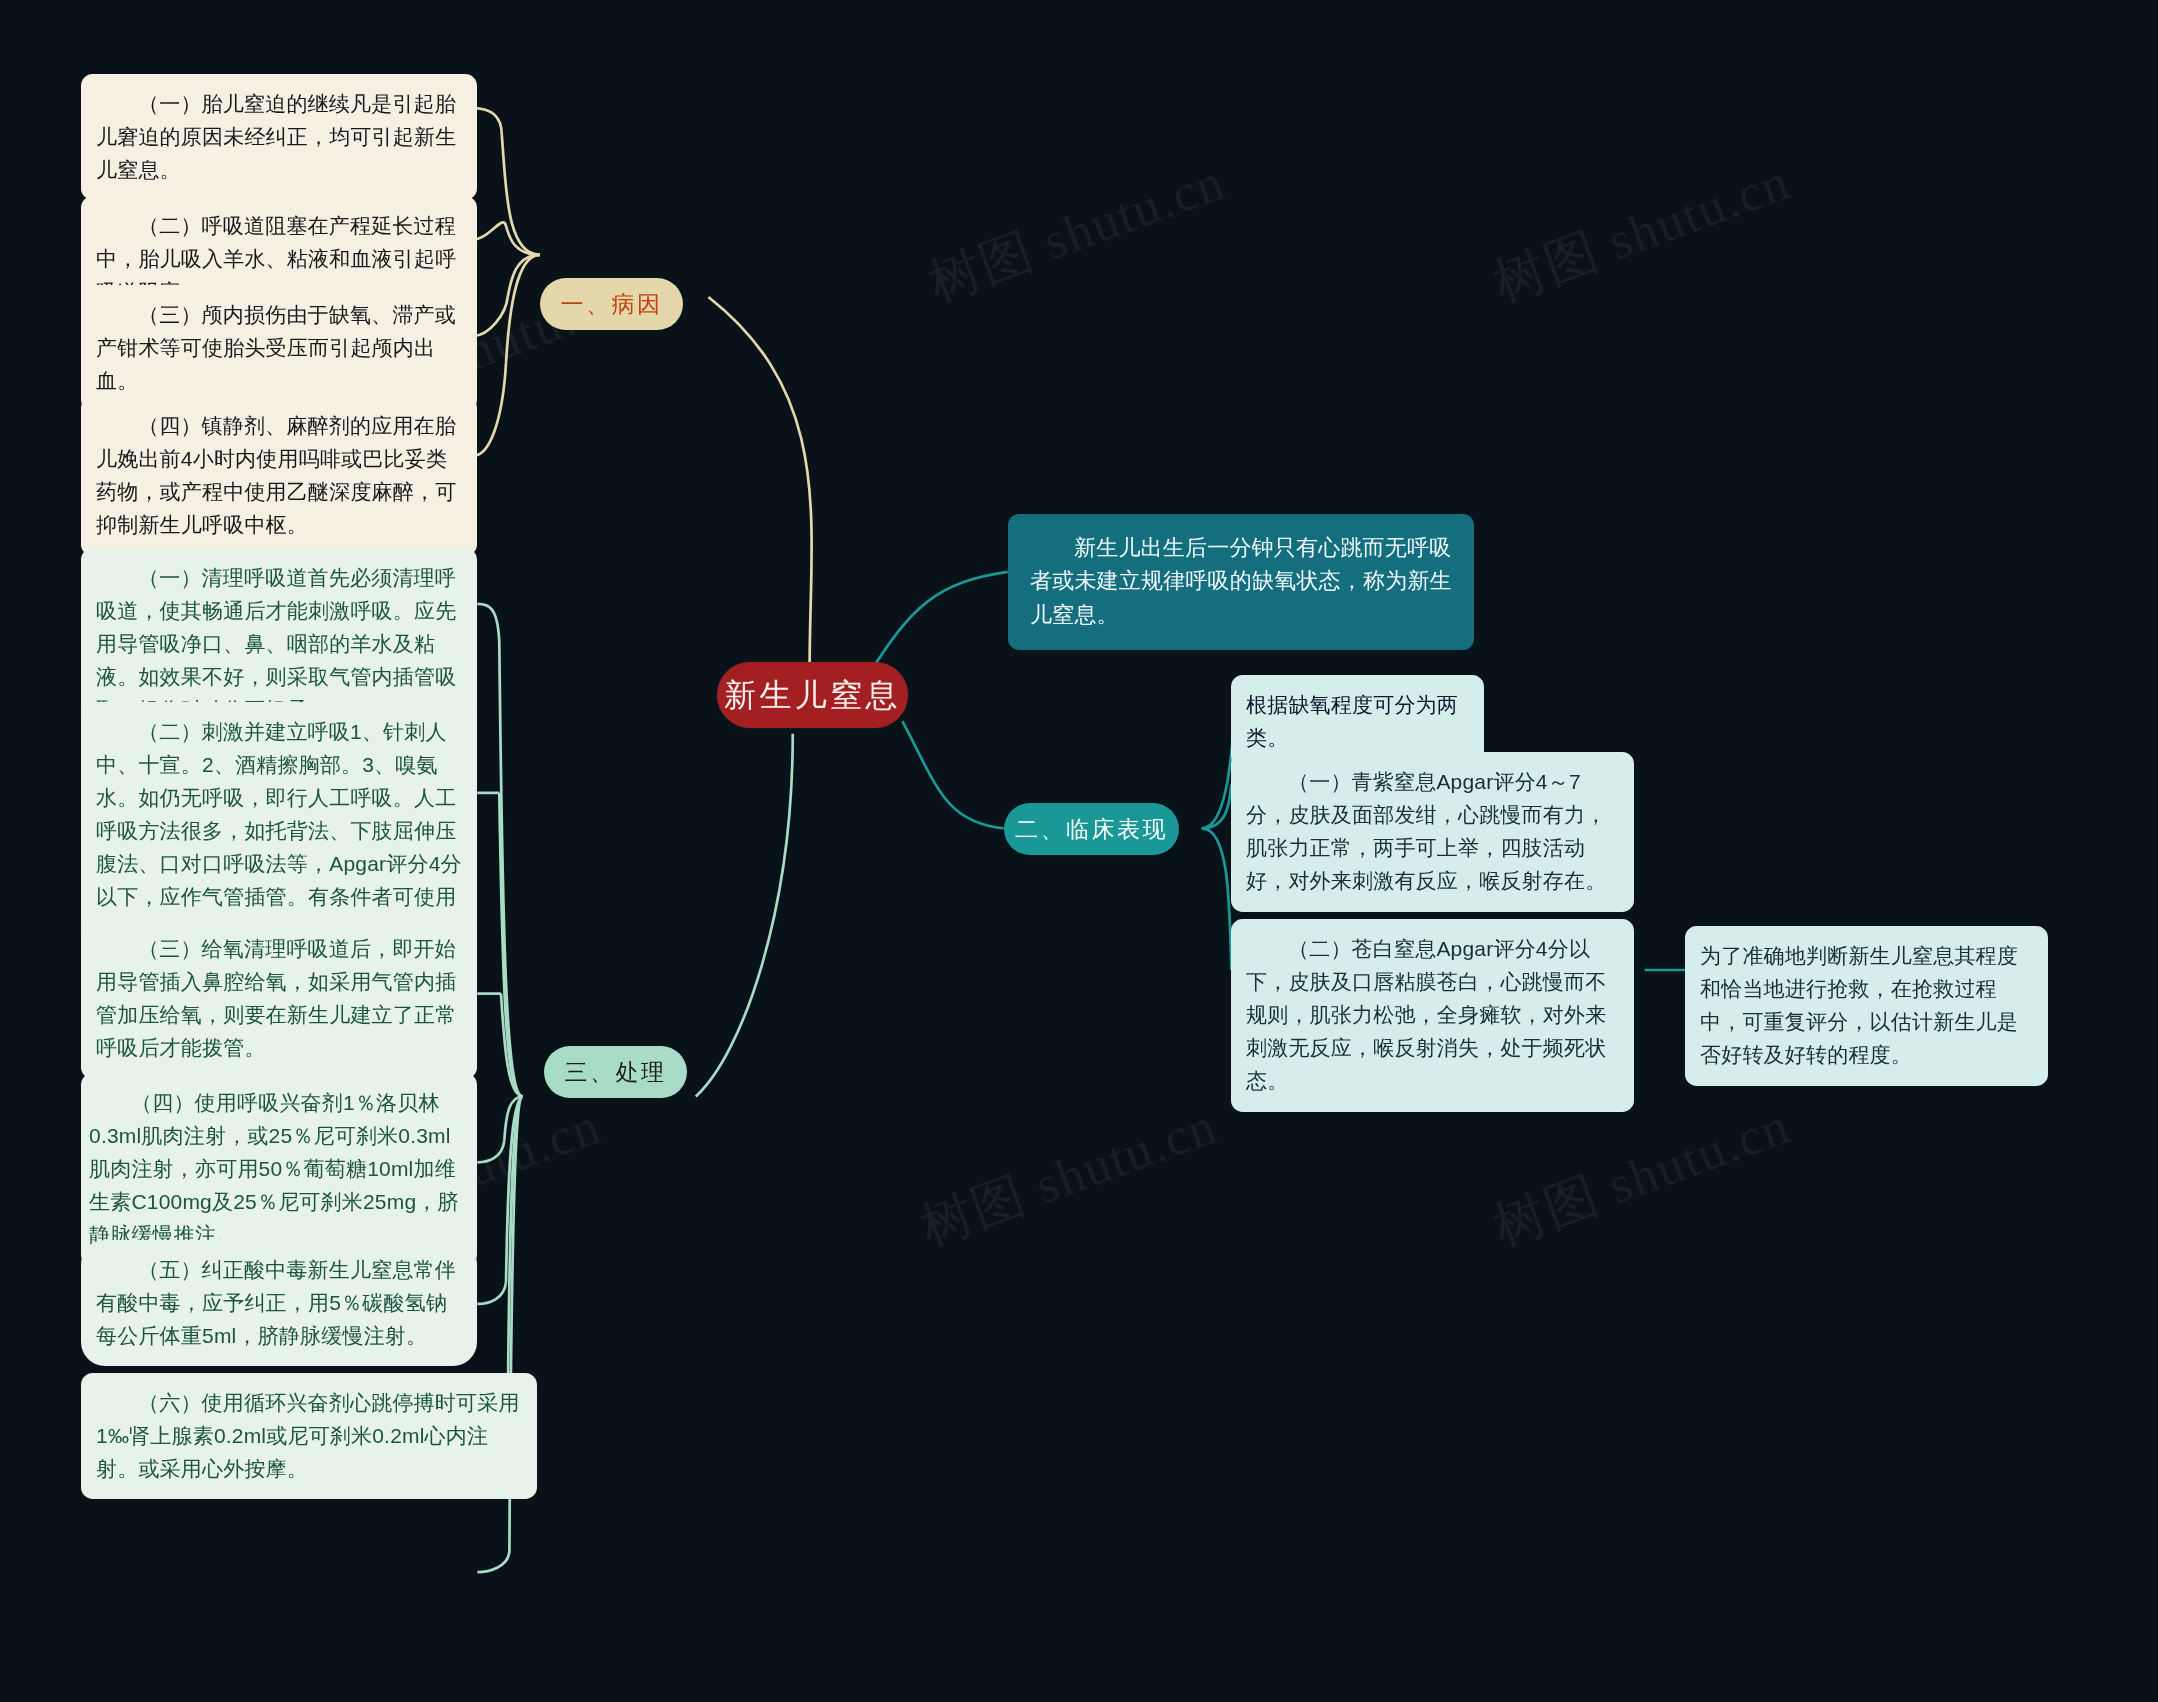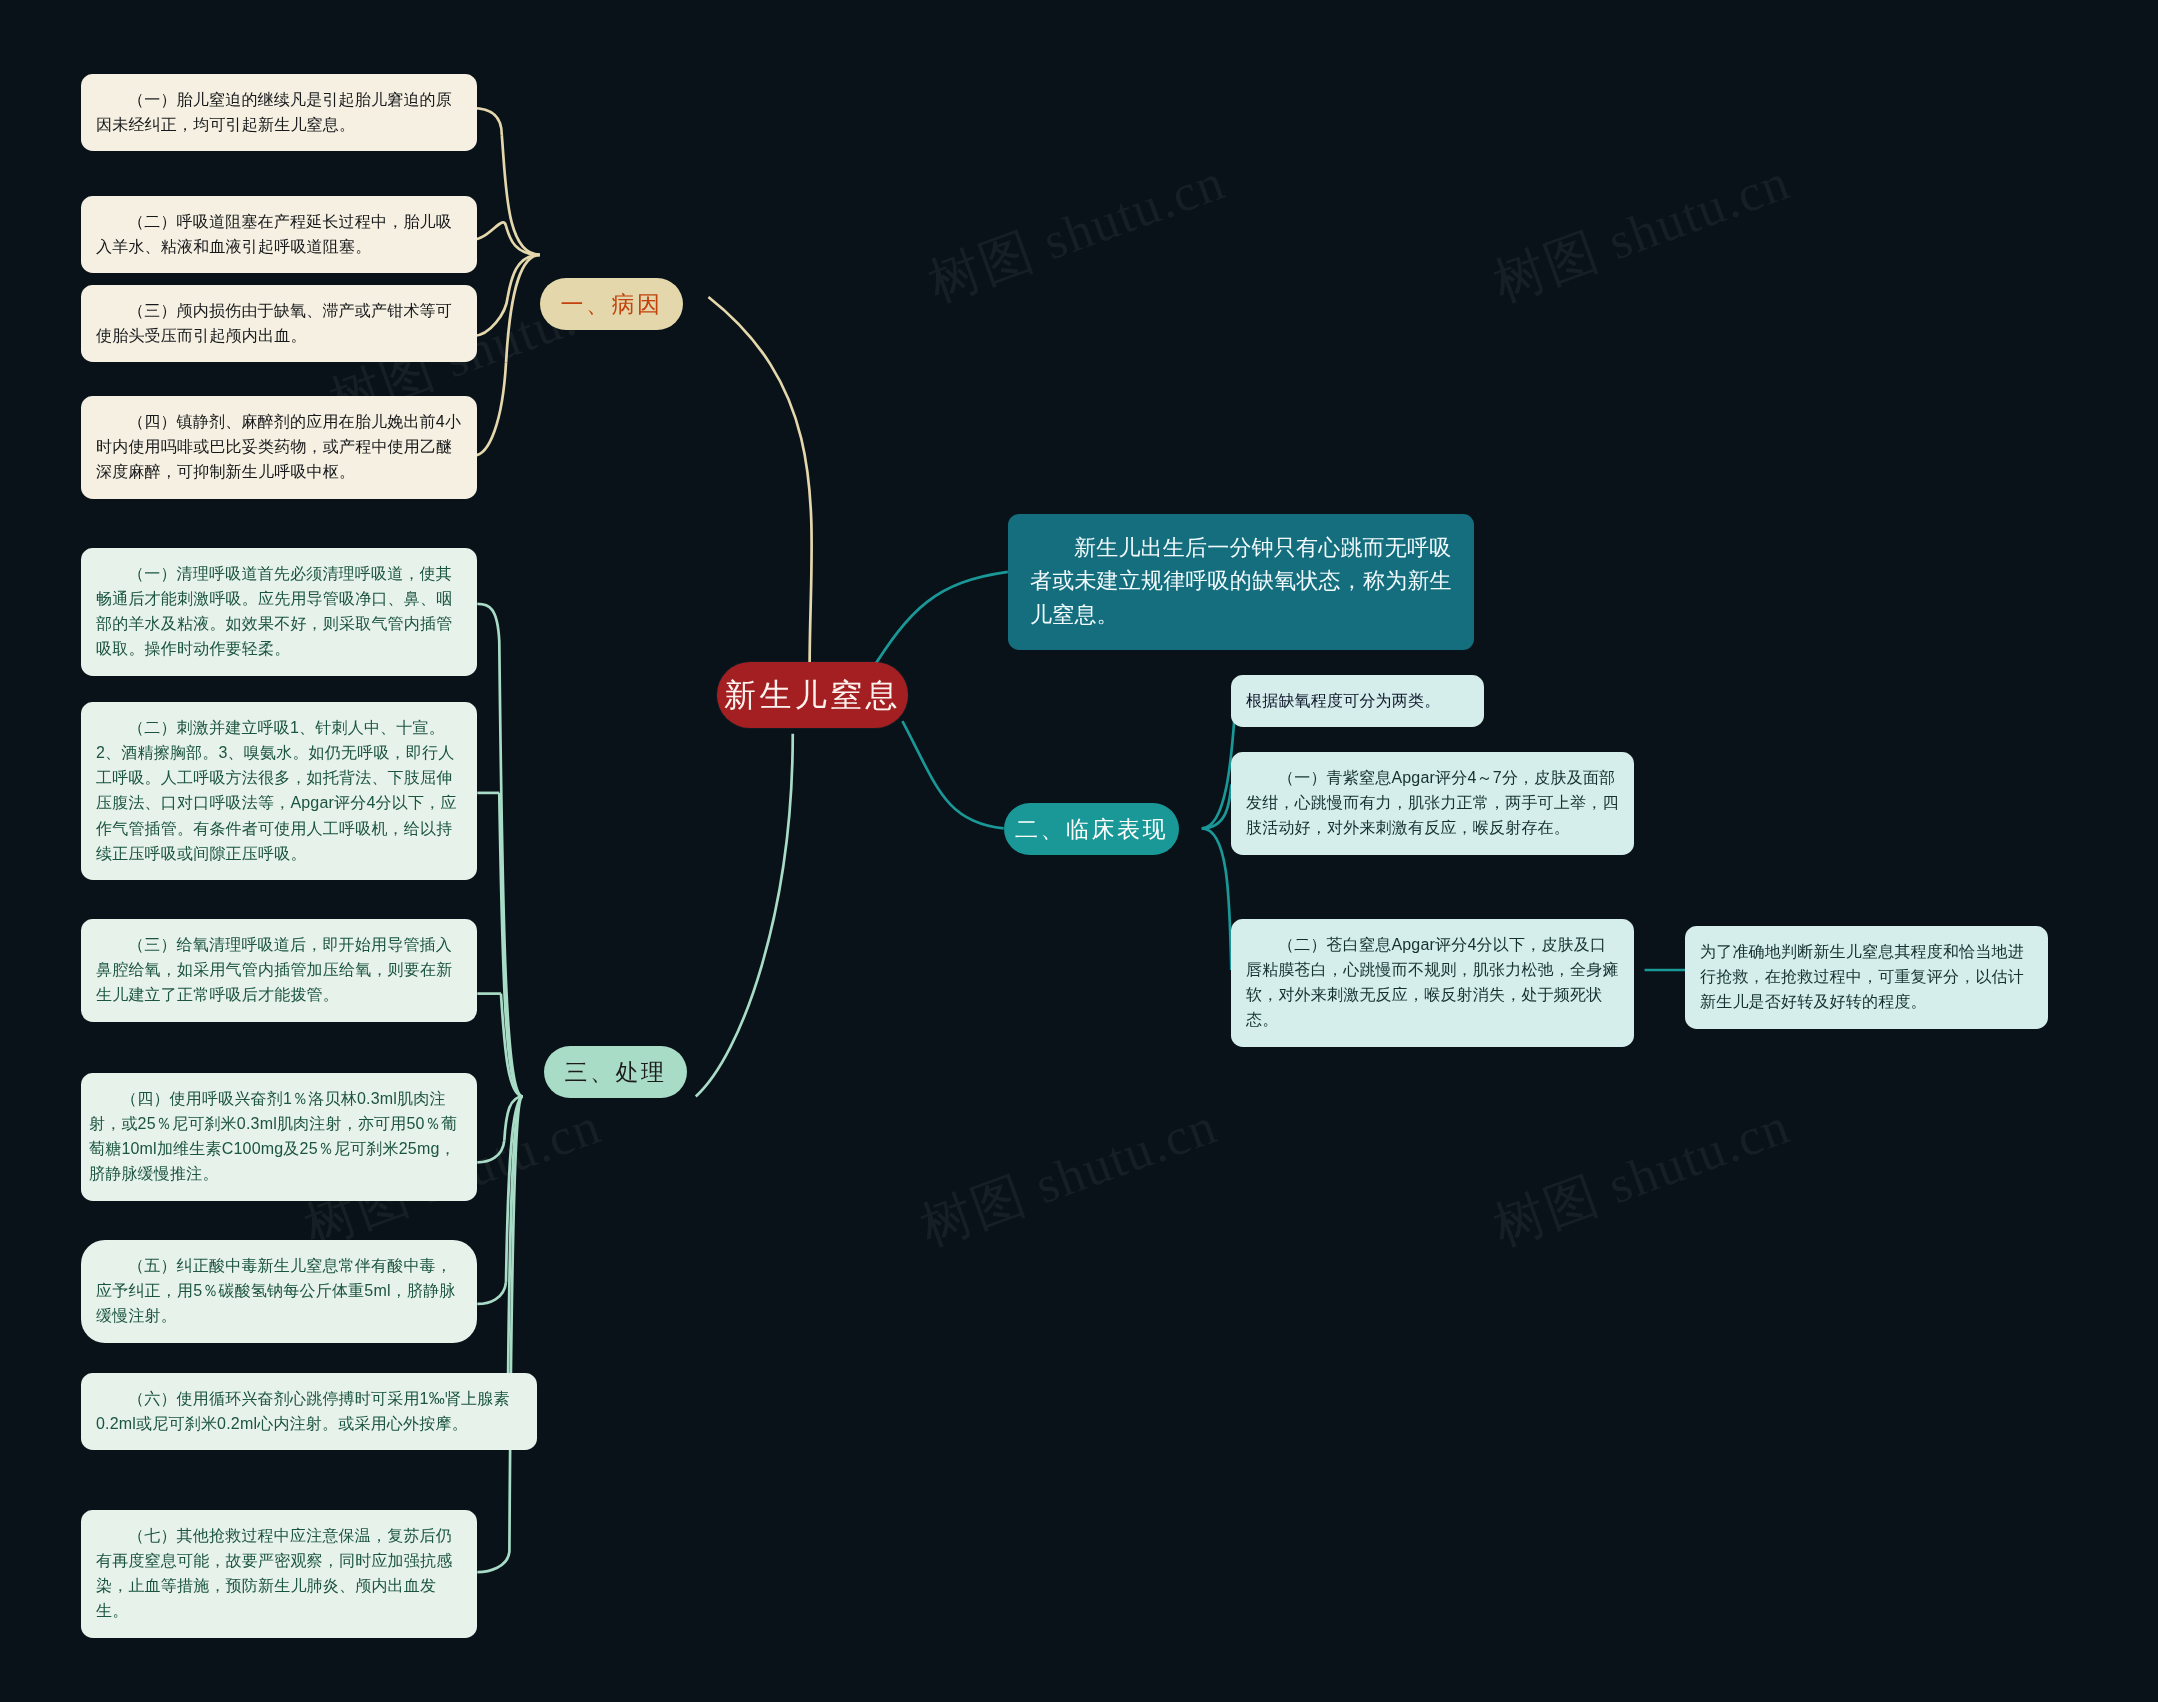--- a/index.html
+++ b/index.html
@@ -56,21 +56,21 @@
     display:flex;align-items:center;justify-content:center;
     font-size:23px;
     letter-spacing:2.5px;
   }
   .pill.cause{background:#e4d7ab;color:#c2410c;margin-top:8px;}
   .pill.clinical{background:#1a9898;color:#ffffff;}
   .pill.treat{background:#a8dcc6;color:#1c1c1c;}
 
   
   .card{
-    font-size:16px;
+    font-size:21px;
     padding:12.6px 15px 14.3px 15px;
     text-indent:2em;
   }
   .card.cause{background:#f6f0e2;color:#16181a;}
   .card.treat{background:#e6f2ea;color:#1b5440;}
   .card.def{
     background:#146e7e;color:#f2fbfd;
     border-radius:11px;
     font-size:22px;
     padding:17px 22px 18.6px 22px;
@@ -158,21 +158,20 @@
   <div class="node card treat" style="left:81px;top:702px;width:396px;">（二）刺激并建立呼吸1、针刺人中、十宣。2、酒精擦胸部。3、嗅氨水。如仍无呼吸，即行人工呼吸。人工呼吸方法很多，如托背法、下肢屈伸压腹法、口对口呼吸法等，Apgar评分4分以下，应作气管插管。有条件者可使用人工呼吸机，给以持续正压呼吸或间隙正压呼吸。</div>
 
   <div class="node card treat" style="left:81px;top:919px;width:396px;">（三）给氧清理呼吸道后，即开始用导管插入鼻腔给氧，如采用气管内插管加压给氧，则要在新生儿建立了正常呼吸后才能拨管。</div>
 
   <div class="node card treat" style="left:81px;top:1073px;width:396px;padding-left:8px;">（四）使用呼吸兴奋剂1％洛贝林0.3ml肌肉注射，或25％尼可刹米0.3ml肌肉注射，亦可用50％葡萄糖10ml加维生素C100mg及25％尼可刹米25mg，脐静脉缓慢推注。</div>
 
   <div class="node card treat" style="left:81px;top:1240px;width:396px;border-radius:24px;">（五）纠正酸中毒新生儿窒息常伴有酸中毒，应予纠正，用5％碳酸氢钠每公斤体重5ml，脐静脉缓慢注射。</div>
 
   <div class="node card treat" style="left:81px;top:1373px;width:456px;">（六）使用循环兴奋剂心跳停搏时可采用1‰肾上腺素0.2ml或尼可刹米0.2ml心内注射。或采用心外按摩。</div>
 
-  <div class="node card treat" style="left:81px;top:1510px;width:396px;">（七）其他抢救过程中应注意保温，复苏后仍有再度窒息可能，故要严密观察，同时应加强抗感染，止血等措施，预防新生儿肺炎、颅内出血发生。</div>
 
   <div class="node card clin-small" style="left:1231px;top:675px;width:253px;">根据缺氧程度可分为两类。</div>
 
   <div class="node card clin" style="left:1231px;top:752px;width:403px;">（一）青紫窒息Apgar评分4～7分，皮肤及面部发绀，心跳慢而有力，肌张力正常，两手可上举，四肢活动好，对外来刺激有反应，喉反射存在。</div>
 
   <div class="node card clin" style="left:1231px;top:919px;width:403px;">（二）苍白窒息Apgar评分4分以下，皮肤及口唇粘膜苍白，心跳慢而不规则，肌张力松弛，全身瘫软，对外来刺激无反应，喉反射消失，处于频死状态。</div>
 
   <div class="node card note" style="left:1685px;top:926px;width:363px;">为了准确地判断新生儿窒息其程度和恰当地进行抢救，在抢救过程中，可重复评分，以估计新生儿是否好转及好转的程度。</div>
 
 </div>

